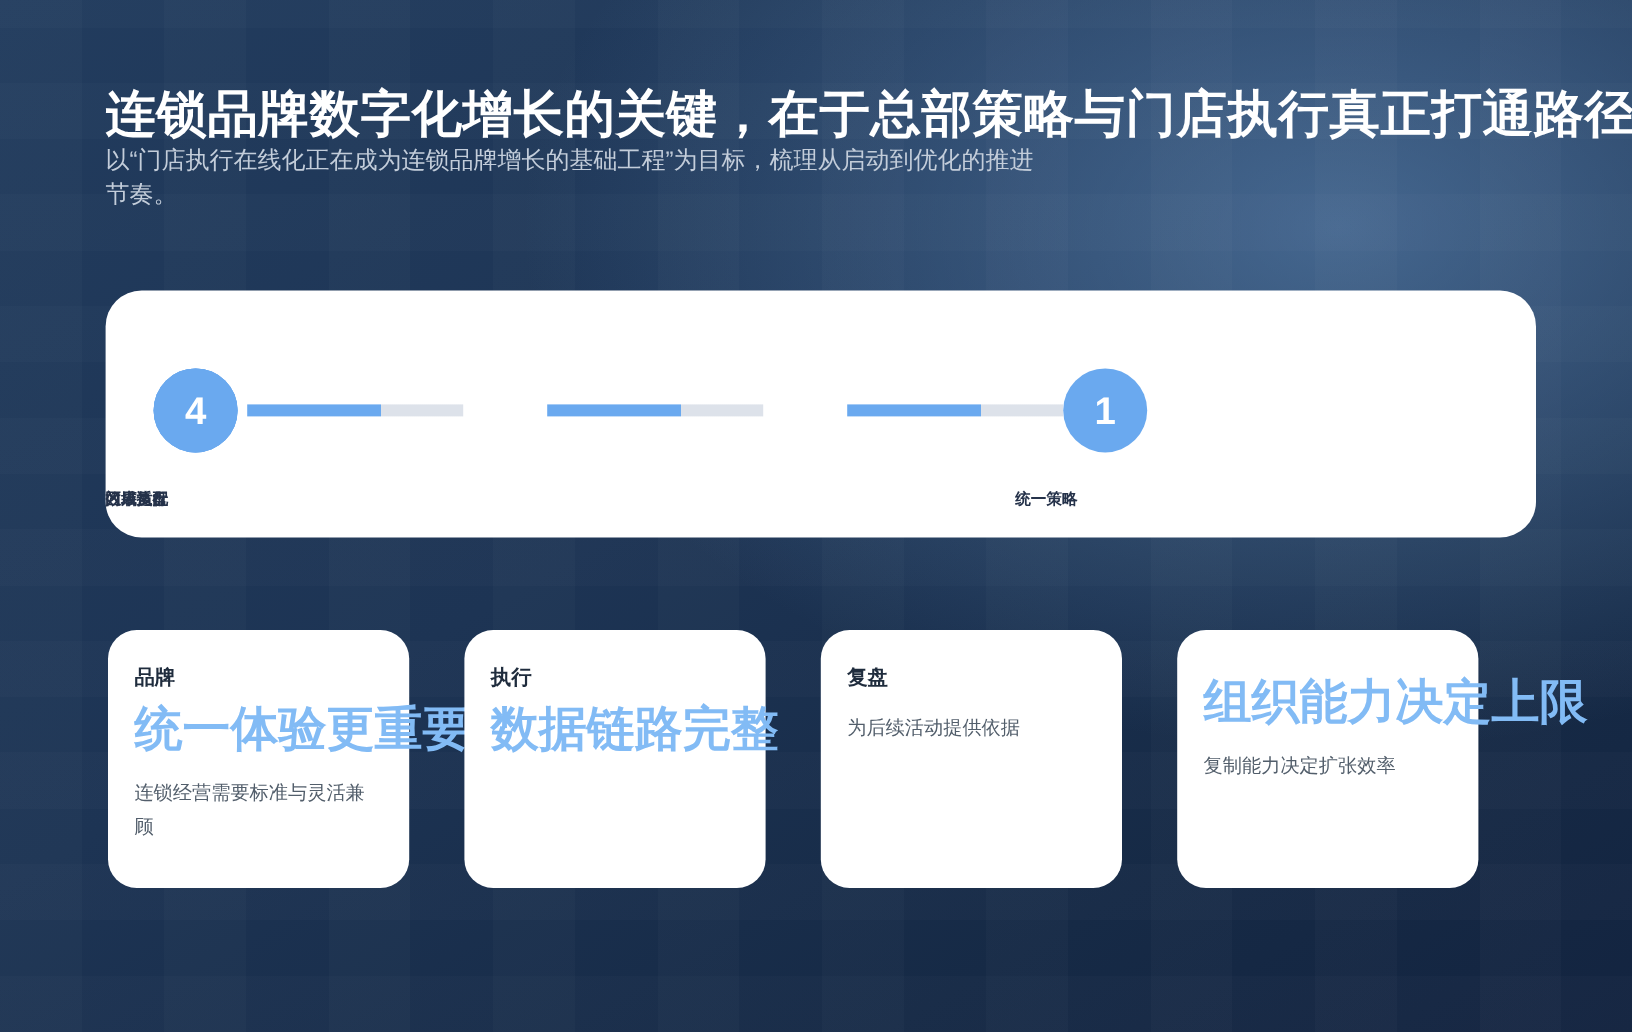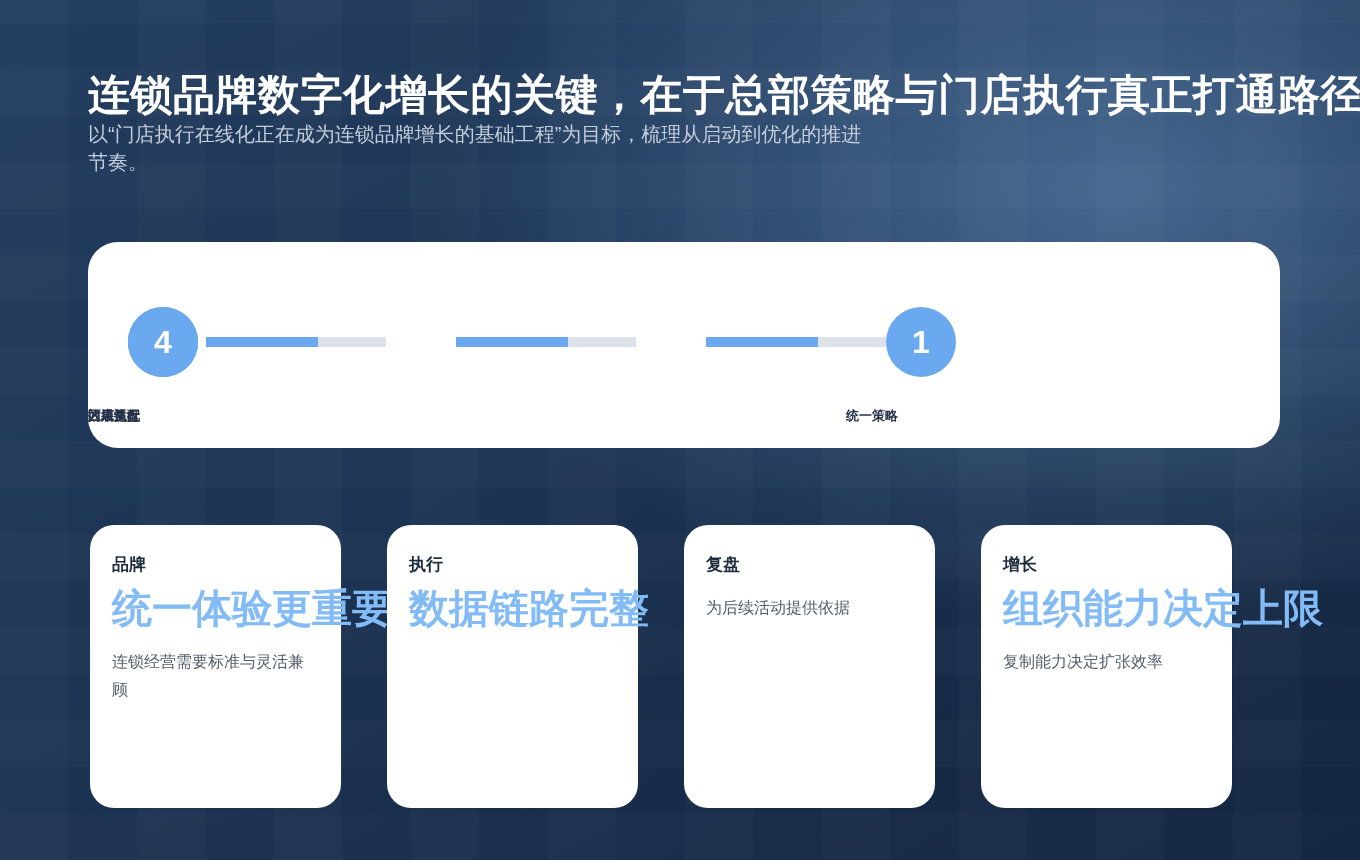--- a/index.html
+++ b/index.html
@@ -84,21 +84,21 @@
   .connector.c3 { left: 618px; }
 
   
   .cards {
     position: absolute;
     left: 90px; top: 525px;
     display: flex;
     gap: 46px;
   }
   .card {
-    width: 251px; height: 283px;
+    width: 251px; height: 215px;
     background: var(--card_bg, #fff);
     border-radius: 24px;
     padding: 28px 22px;
     overflow: visible;
   }
   .card-tag {
     font-size: 17px;
     font-weight: 700;
     color: #1f2c3d;
   }
@@ -158,19 +158,18 @@
     </div>
     <div class="card">
       <div class="card-tag">执行</div>
       <div class="card-heading">数据链路完整</div>
     </div>
     <div class="card">
       <div class="card-tag">复盘</div>
       <div class="card-desc">为后续活动提供依据</div>
     </div>
     <div class="card">
-      <div class="card-tag">增长</div>
       <div class="card-heading">组织能力决定上限</div>
       <div class="card-desc">复制能力决定扩张效率</div>
     </div>
   </section>
 
 </div>
 
 </body></html>

